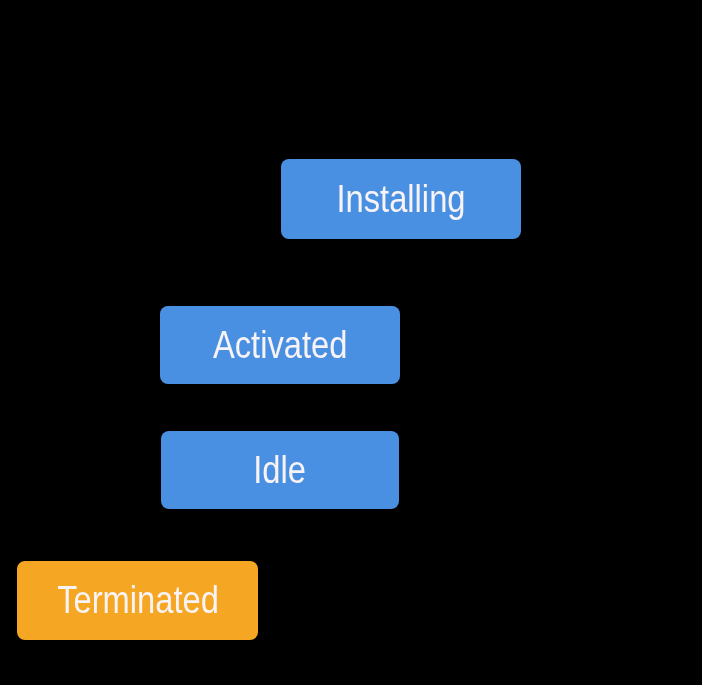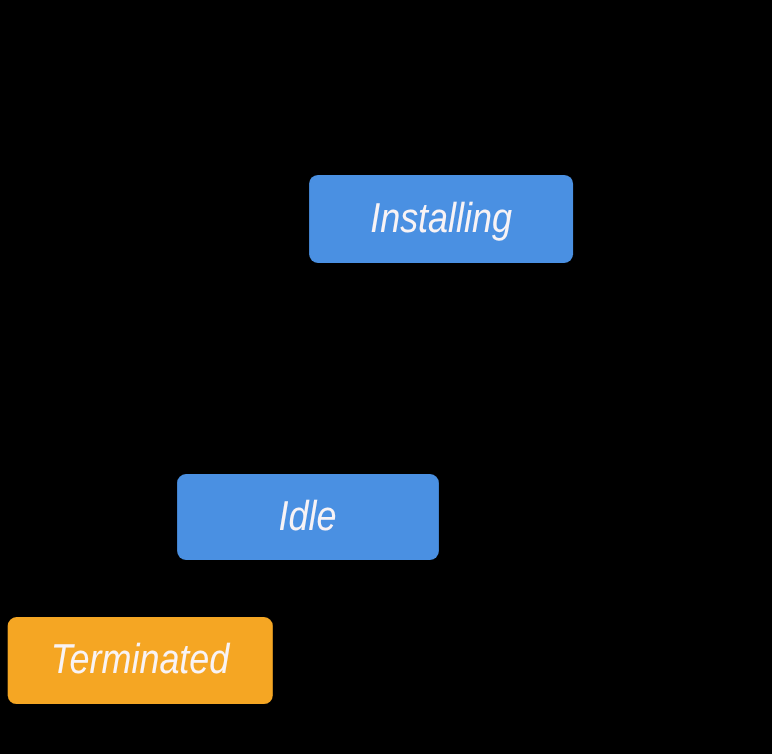--- a/index.html
+++ b/index.html
@@ -23,21 +23,20 @@
     height: 685px;
     pointer-events: none;
   }
   .node {
     position: absolute;
     border-radius: 8px;
     display: flex;
     align-items: center;
     justify-content: center;
     box-sizing: border-box;
-    font-style: italic;
   }
   .lbl {
     display: inline-block;
     font-weight: 300;
     font-size: 38px;
     line-height: 1.12;
     color: #f8f3f5;
     text-align: center;
     white-space: pre-line;
     transform: scaleX(0.86);
@@ -61,23 +60,26 @@
       <polyline points="277,511 277,536 129,536 129,558" fill="none" stroke="#000000" stroke-width="2"></polyline>
       <polygon points="129,561 124,548 134,548" fill="#000000"></polygon>
       <polyline points="277,511 277,536 433,536 433,557" fill="none" stroke="#000000" stroke-width="2"></polyline>
       <polygon points="433,560 428,547 438,547" fill="#000000"></polygon>
     </svg>
 
   <div class="node" style="left: 281px; top: 159px; width: 240px; height: 80px; background: rgb(74, 144, 226);">
     <span class="lbl">Installing</span>
   </div>
 
+  <div class="node" style="left: 160px; top: 306px; width: 240px; height: 78px; background: rgb(74, 144, 226);">
+    <span class="lbl">Activated</span>
+  </div>
 
 
   <div class="node" style="left: 161px; top: 431px; width: 238px; height: 78px; background: rgb(74, 144, 226);">
     <span class="lbl">Idle</span>
   </div>
 
-  <div class="node" style="left: 7px; top: 561px; width: 241px; height: 79px; background: rgb(245, 166, 35);">
+  <div class="node" style="left: 17px; top: 561px; width: 241px; height: 79px; background: rgb(245, 166, 35);">
     <span class="lbl">Terminated</span>
   </div>
 
 </div>
 
 </body></html>

